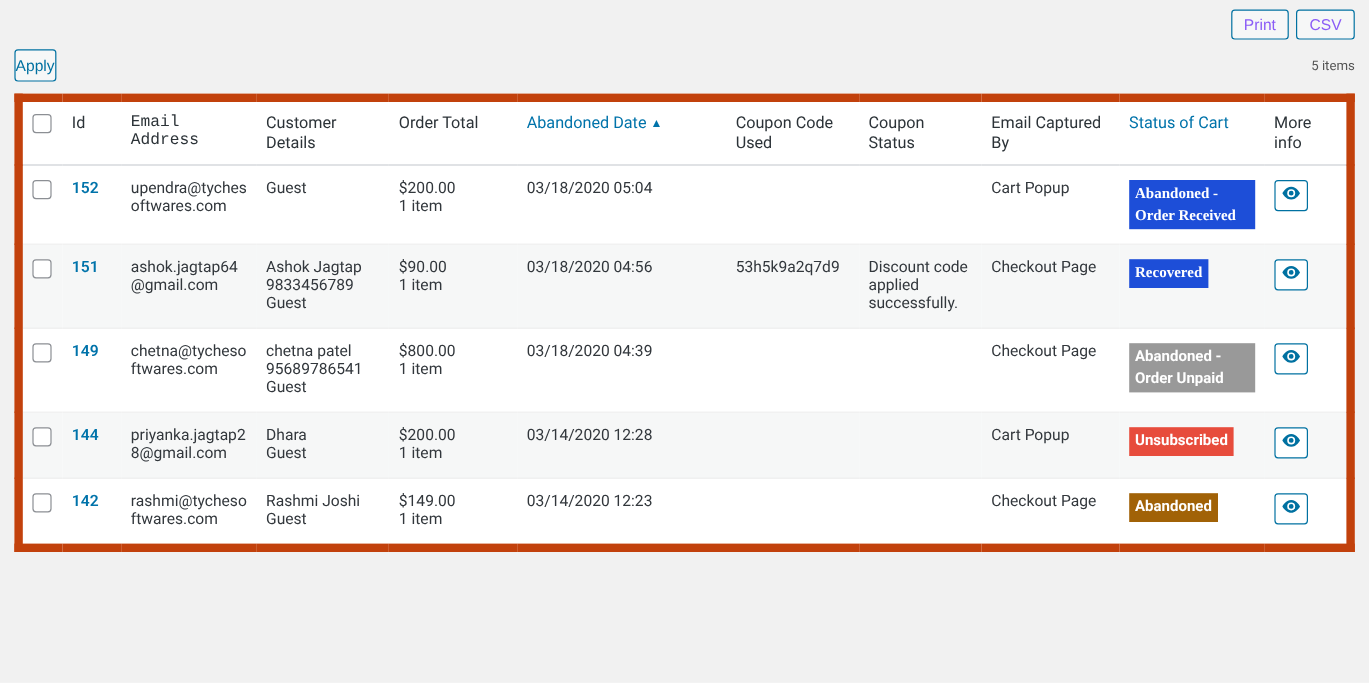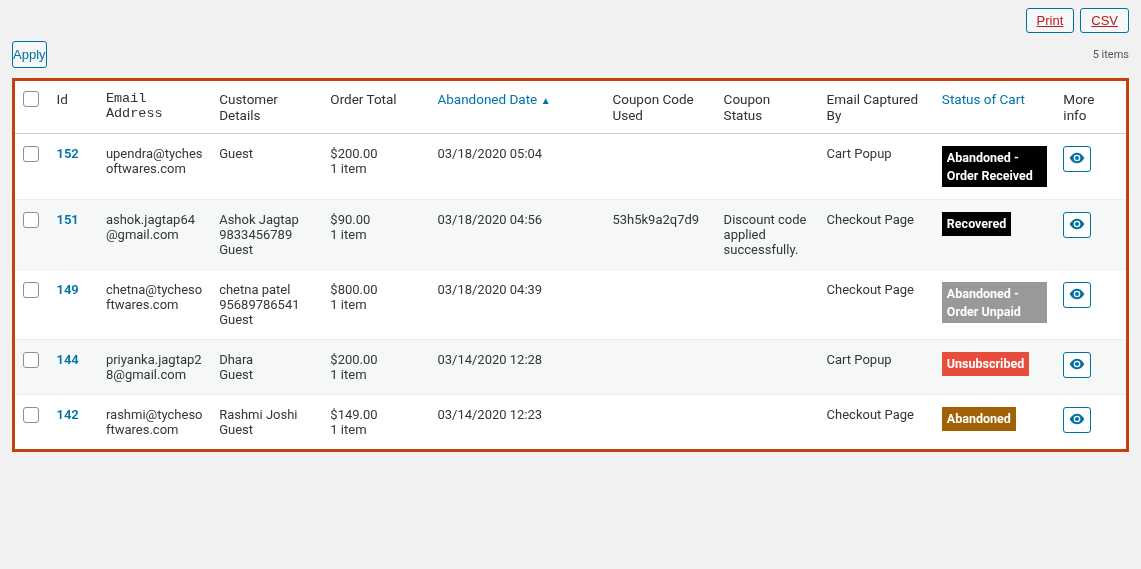--- a/index.html
+++ b/index.html
@@ -14,26 +14,25 @@
   }
   .top-bar {
     display: flex;
     justify-content: flex-end;
     padding: 8px 12px 4px 12px;
     gap: 6px;
   }
   .btn-outline {
     background: #f6f7f7;
     border: 1px solid #0071a1;
-    color: #b91c1c;
+    color: #8b5cf6;
     border-radius: 3px;
     padding: 4px 10px;
     font-size: 13px;
     cursor: pointer;
-    text-decoration: underline;
   }
   .actions-bar {
     display: flex;
     align-items: center;
     padding: 4px 12px 10px 12px;
   }
   .bulk-select {
     appearance: none;
     border: 1px solid #8c8f94;
     border-radius: 3px;
@@ -68,21 +67,21 @@
   .items-count {
     margin-left: auto;
     color: #555;
     font-size: 11px;
   }
   table.list {
     width: calc(100% - 24px);
     margin: 0 12px;
     border-collapse: collapse;
     background: #fff;
-    border: 3px solid #c2410c;
+    border: 7px solid #c2410c;
   }
   table.list thead th {
     text-align: left;
     font-weight: 400;
     color: #2c3338;
     padding: 10px 8px;
     border-bottom: 1px solid #ccd0d4;
     vertical-align: top;
     font-size: 13.5px;
   }
@@ -115,21 +114,21 @@
     background: #fff;
   }
   .badge {
     display: inline-block;
     color: #fff;
     font-weight: 700;
     padding: 3px 5px;
     font-size: 12.5px;
     line-height: 1.4;
   }
-  .badge-green  { background: #000000; }
+  .badge-green  { background: #1d4ed8; font-family: Liberation Serif, serif; }
   .badge-gray   { background: #999; }
   .badge-red    { background: #e74c3c; }
   .badge-orange { background: #a16207; }
   .eye-btn {
     border: 1px solid #0071a1;
     border-radius: 3px;
     width: 28px; height: 26px;
     display: inline-flex;
     align-items: center;
     justify-content: center;

